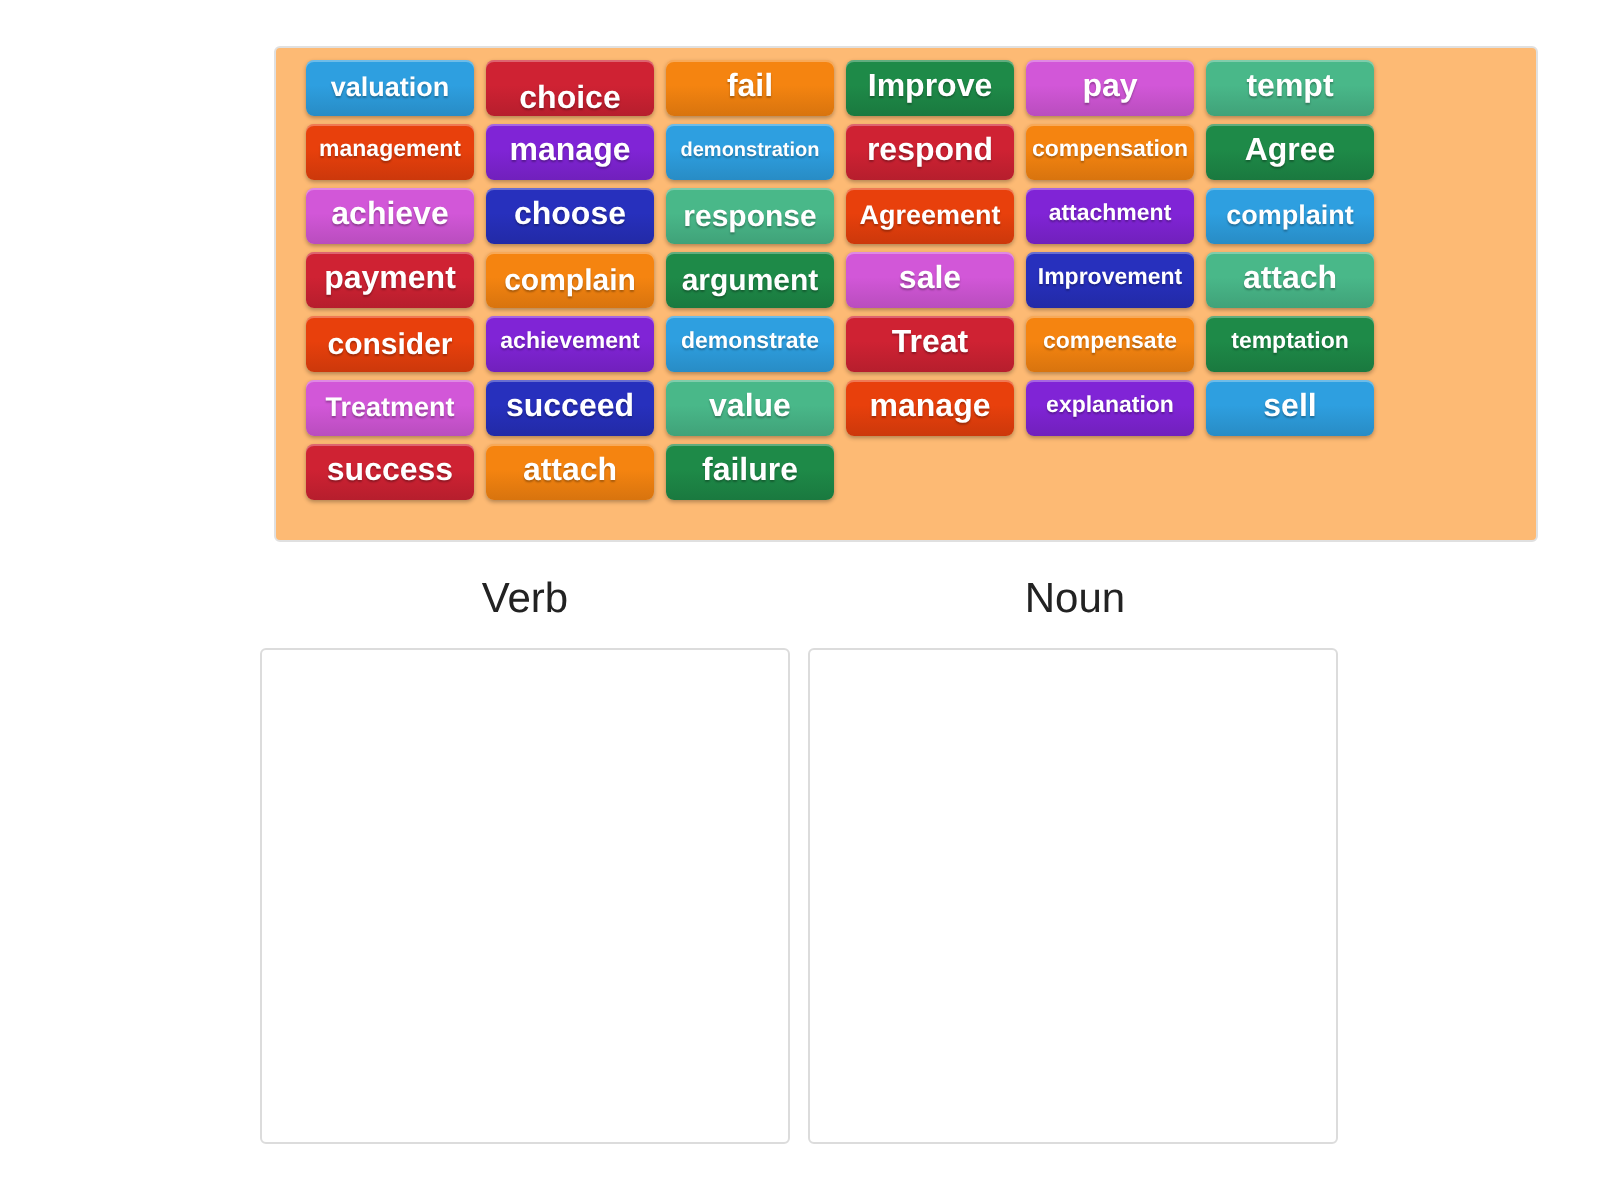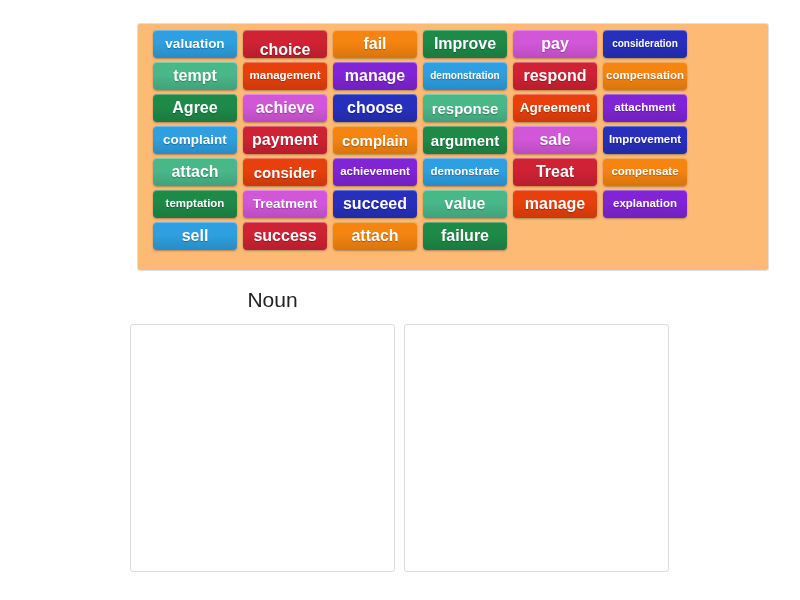--- a/index.html
+++ b/index.html
@@ -113,23 +113,20 @@
       </div>
       <div class="tile fs-16" style="background: linear-gradient(rgb(245, 132, 16) 0%, rgb(245, 132, 16) 45%, rgb(216, 116, 14) 100%);">
         <span class="tile-label">fail</span>
       </div>
       <div class="tile fs-16" style="background: linear-gradient(rgb(30, 138, 72) 0%, rgb(30, 138, 72) 45%, rgb(26, 121, 63) 100%);">
         <span class="tile-label">Improve</span>
       </div>
       <div class="tile fs-16" style="background: linear-gradient(rgb(210, 87, 216) 0%, rgb(210, 87, 216) 45%, rgb(185, 77, 190) 100%);">
         <span class="tile-label">pay</span>
       </div>
-      <div class="tile fs-10" style="background: linear-gradient(rgb(39, 48, 189) 0%, rgb(39, 48, 189) 45%, rgb(34, 42, 166) 100%);">
-        <span class="tile-label">consideration</span>
-      </div>
       <div class="tile fs-16" style="background: linear-gradient(rgb(73, 184, 137) 0%, rgb(73, 184, 137) 45%, rgb(64, 162, 121) 100%);">
         <span class="tile-label">tempt</span>
       </div>
       <div class="tile fs-12" style="background: linear-gradient(rgb(232, 64, 12) 0%, rgb(232, 64, 12) 45%, rgb(204, 56, 11) 100%);">
         <span class="tile-label">management</span>
       </div>
       <div class="tile fs-16" style="background: linear-gradient(rgb(128, 36, 214) 0%, rgb(128, 36, 214) 45%, rgb(113, 32, 188) 100%);">
         <span class="tile-label">manage</span>
       </div>
       <div class="tile fs-10" style="background: linear-gradient(rgb(46, 159, 224) 0%, rgb(46, 159, 224) 45%, rgb(40, 140, 197) 100%);">
@@ -222,19 +219,20 @@
       <div class="tile fs-16" style="background: linear-gradient(rgb(245, 132, 16) 0%, rgb(245, 132, 16) 45%, rgb(216, 116, 14) 100%);">
         <span class="tile-label">attach</span>
       </div>
       <div class="tile fs-16" style="background: linear-gradient(rgb(30, 138, 72) 0%, rgb(30, 138, 72) 45%, rgb(26, 121, 63) 100%);">
         <span class="tile-label">failure</span>
       </div>
     </div>
 </div>
 
 <div class="cat-row">
+  <div class="cat-title">Verb</div>
   <div class="cat-title second">Noun</div>
 </div>
 
 <div class="zones">
   <div class="zone"></div>
   <div class="zone second"></div>
 </div>
 
 </body></html>

